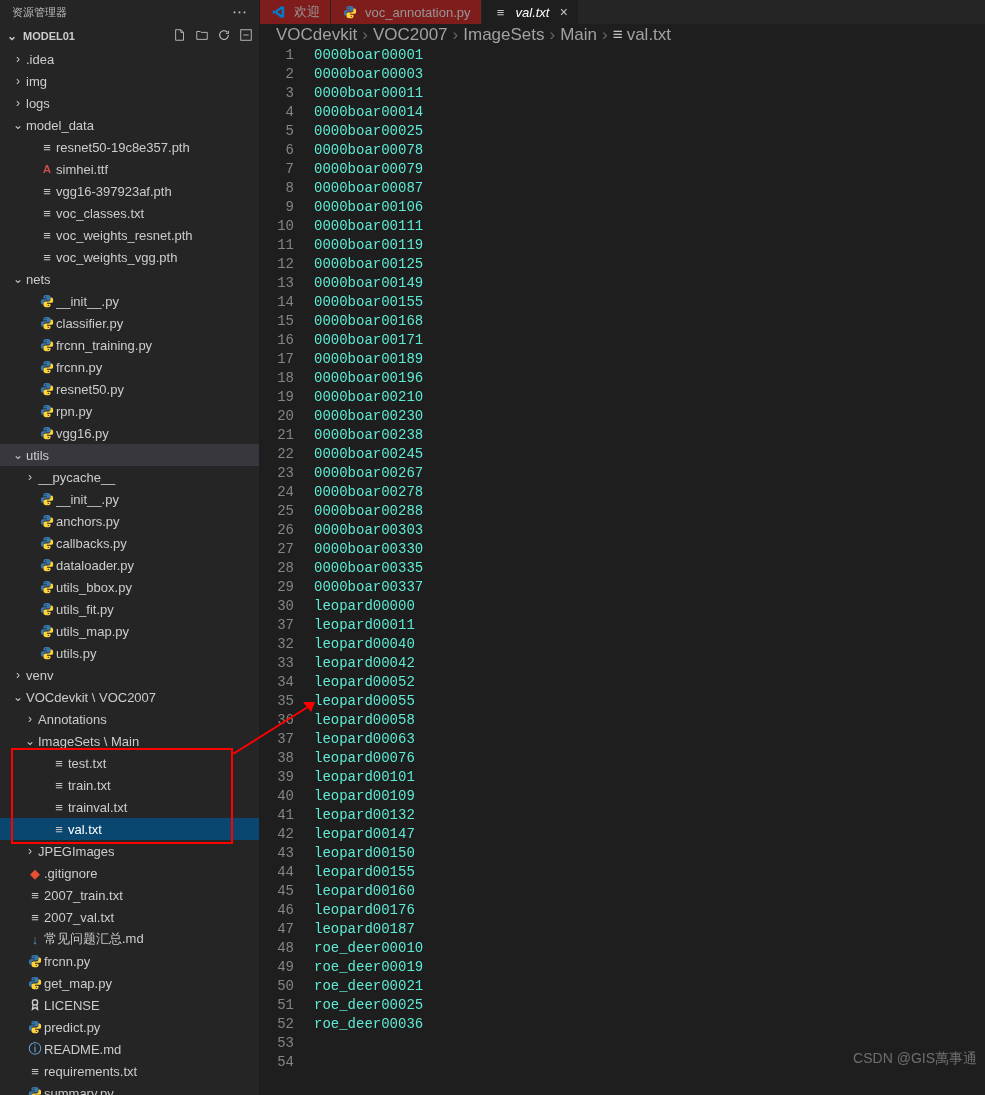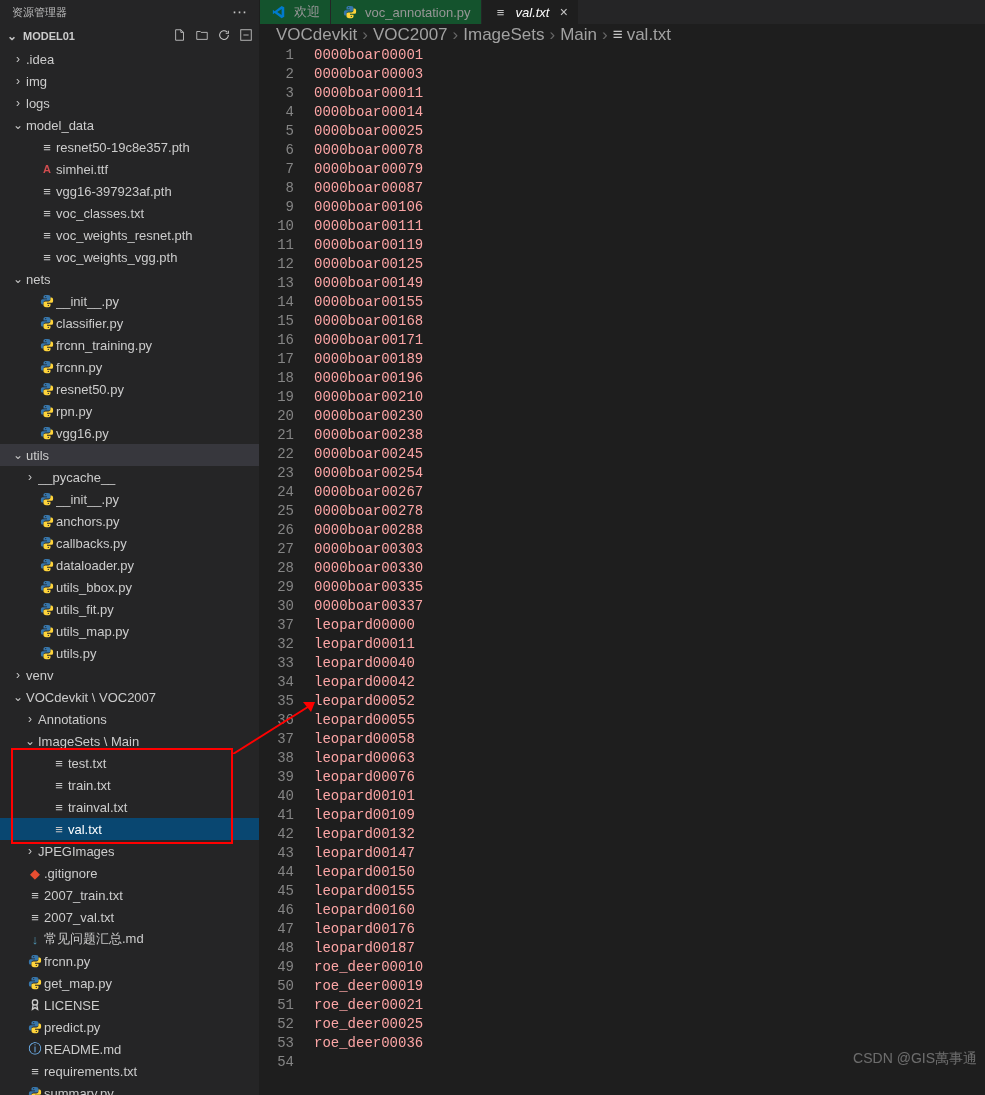--- a/index.html
+++ b/index.html
@@ -74,21 +74,21 @@
   display: flex;
   background: #252526;
   height: 24px;
 }
 .tab {
   display: flex;
   align-items: center;
   padding: 0 10px;
   gap: 6px;
   font-size: 13px;
-  background: #14532d;
+  background: #7f1d1d;
   color: #969696;
   border-right: 1px solid #252526;
   cursor: pointer;
 }
 .tab.active { background: #1e1e1e; color: #ffffff; }
 .tab .close { margin-left: 4px; color: #c5c5c5; font-size: 14px; }
 .tab-icon { font-size: 13px; display: inline-flex; }
 .vsc-icon { color: #007acc; }
 
 .breadcrumb {
@@ -113,21 +113,21 @@
   overflow: hidden;
 }
 .gutter {
   width: 54px;
   text-align: right;
   padding-right: 20px;
   color: #858585;
   background: #1e1e1e;
 }
 .gutter div { height: 19px; }
-.lines { flex: 1; color: #fca5a5; }
+.lines { flex: 1; color: #5eead4; }
 .lines div { height: 19px; padding-left: 0; }
 
 .annotation-box {
   position: absolute;
   left: 11px;
   top: 748px;
   width: 222px;
   height: 96px;
   border: 2px solid #ff0000;
   pointer-events: none;
@@ -643,21 +643,20 @@
           <div>0000boar00149</div>
           <div>0000boar00155</div>
           <div>0000boar00168</div>
           <div>0000boar00171</div>
           <div>0000boar00189</div>
           <div>0000boar00196</div>
           <div>0000boar00210</div>
           <div>0000boar00230</div>
           <div>0000boar00238</div>
           <div>0000boar00245</div>
-          <div>0000boar00254</div>
           <div>0000boar00267</div>
           <div>0000boar00278</div>
           <div>0000boar00288</div>
           <div>0000boar00303</div>
           <div>0000boar00330</div>
           <div>0000boar00335</div>
           <div>0000boar00337</div>
           <div>leopard00000</div>
           <div>leopard00011</div>
           <div>leopard00040</div>

